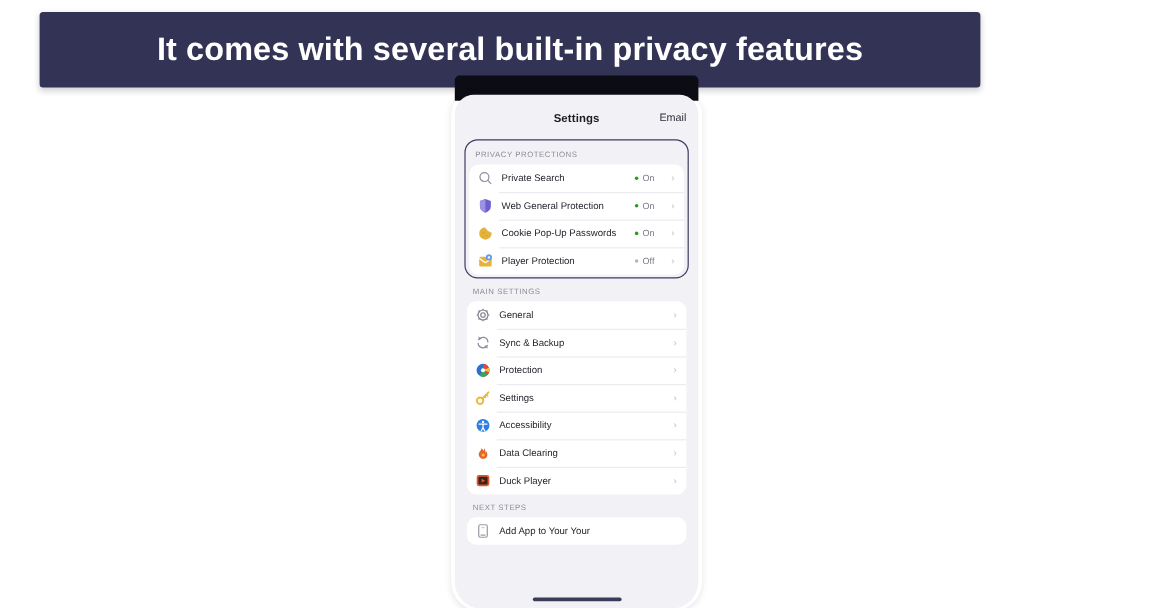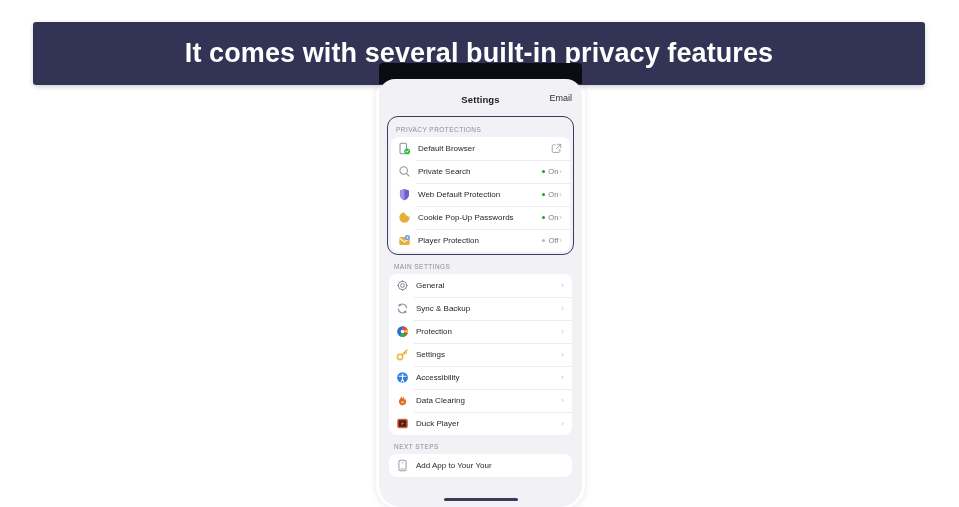--- a/index.html
+++ b/index.html
@@ -13,22 +13,22 @@
     position: relative;
     overflow: hidden;
     font-family: "Liberation Sans", sans-serif;
     -webkit-font-smoothing: antialiased;
   }
 
   
   .banner {
     position: absolute;
     left: 33px;
-    top: 22px;
-    width: 892px;
+    top: 10px;
+    width: 784px;
     height: 63px;
     background: #333355;
     border-radius: 3px;
     box-shadow: 0 2px 5px rgba(0,0,0,0.18);
     display: flex;
     align-items: center;
     justify-content: center;
   }
   .banner-title {
     color: #ffffff;
@@ -154,21 +154,21 @@
   }
   .row-label {
     font-size: 8px;
     color: #25252e;
     flex: 1 1 auto;
     white-space: nowrap;
   }
   .row-right {
     display: flex;
     align-items: center;
-    gap: 0;
+    gap: 13px;
     flex: 0 0 auto;
   }
   .status {
     font-size: 7.5px;
     color: #7a7a86;
     display: flex;
     align-items: center;
     gap: 3px;
   }
   .dot {
@@ -217,60 +217,41 @@
       <div class="nav-done">Email</div>
     </div>
 
     <div id="sections-host">
         <div class="highlight-box">
           <div class="section-label">PRIVACY PROTECTIONS</div>
           <div class="card">
             <div class="row">
               <span class="row-icon">
                 <svg class="ic" viewBox="0 0 16 16" width="13" height="13">
-    <rect x="2.5" y="1.5" width="8" height="13" rx="1.6" fill="#fff" stroke="#8e8e9e" stroke-width="1.3"></rect>
-    <circle cx="11.3" cy="11.6" r="3.6" fill="#2fbf3f"></circle>
-    <path d="M9.7 11.6l1.1 1.1 2-2.2" fill="none" stroke="#fff" stroke-width="1.2" stroke-linecap="round" stroke-linejoin="round"></path>
-  </svg>
-              </span>
-              <span class="row-label">Default Browser</span>
-              <span class="row-right">
-                <span>
-                  <svg class="ic" viewBox="0 0 16 16" width="11" height="11">
-    <path d="M6.2 2.6H3.3c-.85 0-1.5.65-1.5 1.5v8.1c0 .85.65 1.5 1.5 1.5h8.1c.85 0 1.5-.65 1.5-1.5V9.3" fill="none" stroke="#9a9aa8" stroke-width="1.3" stroke-linecap="round"></path>
-    <path d="M9.2 1.9h4.9v4.9" fill="none" stroke="#9a9aa8" stroke-width="1.3" stroke-linecap="round" stroke-linejoin="round"></path>
-    <path d="M14.1 1.9L7.6 8.4" fill="none" stroke="#9a9aa8" stroke-width="1.3" stroke-linecap="round"></path>
-  </svg>
-                </span>
-              </span>
-            </div>
-            <div class="row">
-              <span class="row-icon">
-                <svg class="ic" viewBox="0 0 16 16" width="13" height="13">
     <circle cx="7" cy="6.8" r="4.6" fill="none" stroke="#8e8e9e" stroke-width="1.25"></circle>
     <line x1="10.4" y1="10.3" x2="13.6" y2="13.6" stroke="#8e8e9e" stroke-width="1.25" stroke-linecap="round"></line>
   </svg>
               </span>
               <span class="row-label">Private Search</span>
               <span class="row-right">
                 <span class="status">
                   <span class="dot on"></span>
                   <span>On</span>
                 </span>
                 <span class="chev">›</span>
               </span>
             </div>
             <div class="row">
               <span class="row-icon">
                 <svg class="ic" viewBox="0 0 16 16" width="13" height="13">
     <path d="M8 1.1l5.6 2.1v5c0 3.6-2.6 6-5.6 6.8C5 14.2 2.4 11.8 2.4 8.2v-5z" fill="#6b5fd1"></path>
     <path d="M8 1.1L2.4 3.2v5c0 3.6 2.6 6 5.6 6.8z" fill="#9b92e4"></path>
   </svg>
               </span>
-              <span class="row-label">Web Default Protection</span>
+              <span class="row-label">Web General Protection</span>
               <span class="row-right">
                 <span class="status">
                   <span class="dot on"></span>
                   <span>On</span>
                 </span>
                 <span class="chev">›</span>
               </span>
             </div>
             <div class="row">
               <span class="row-icon">

